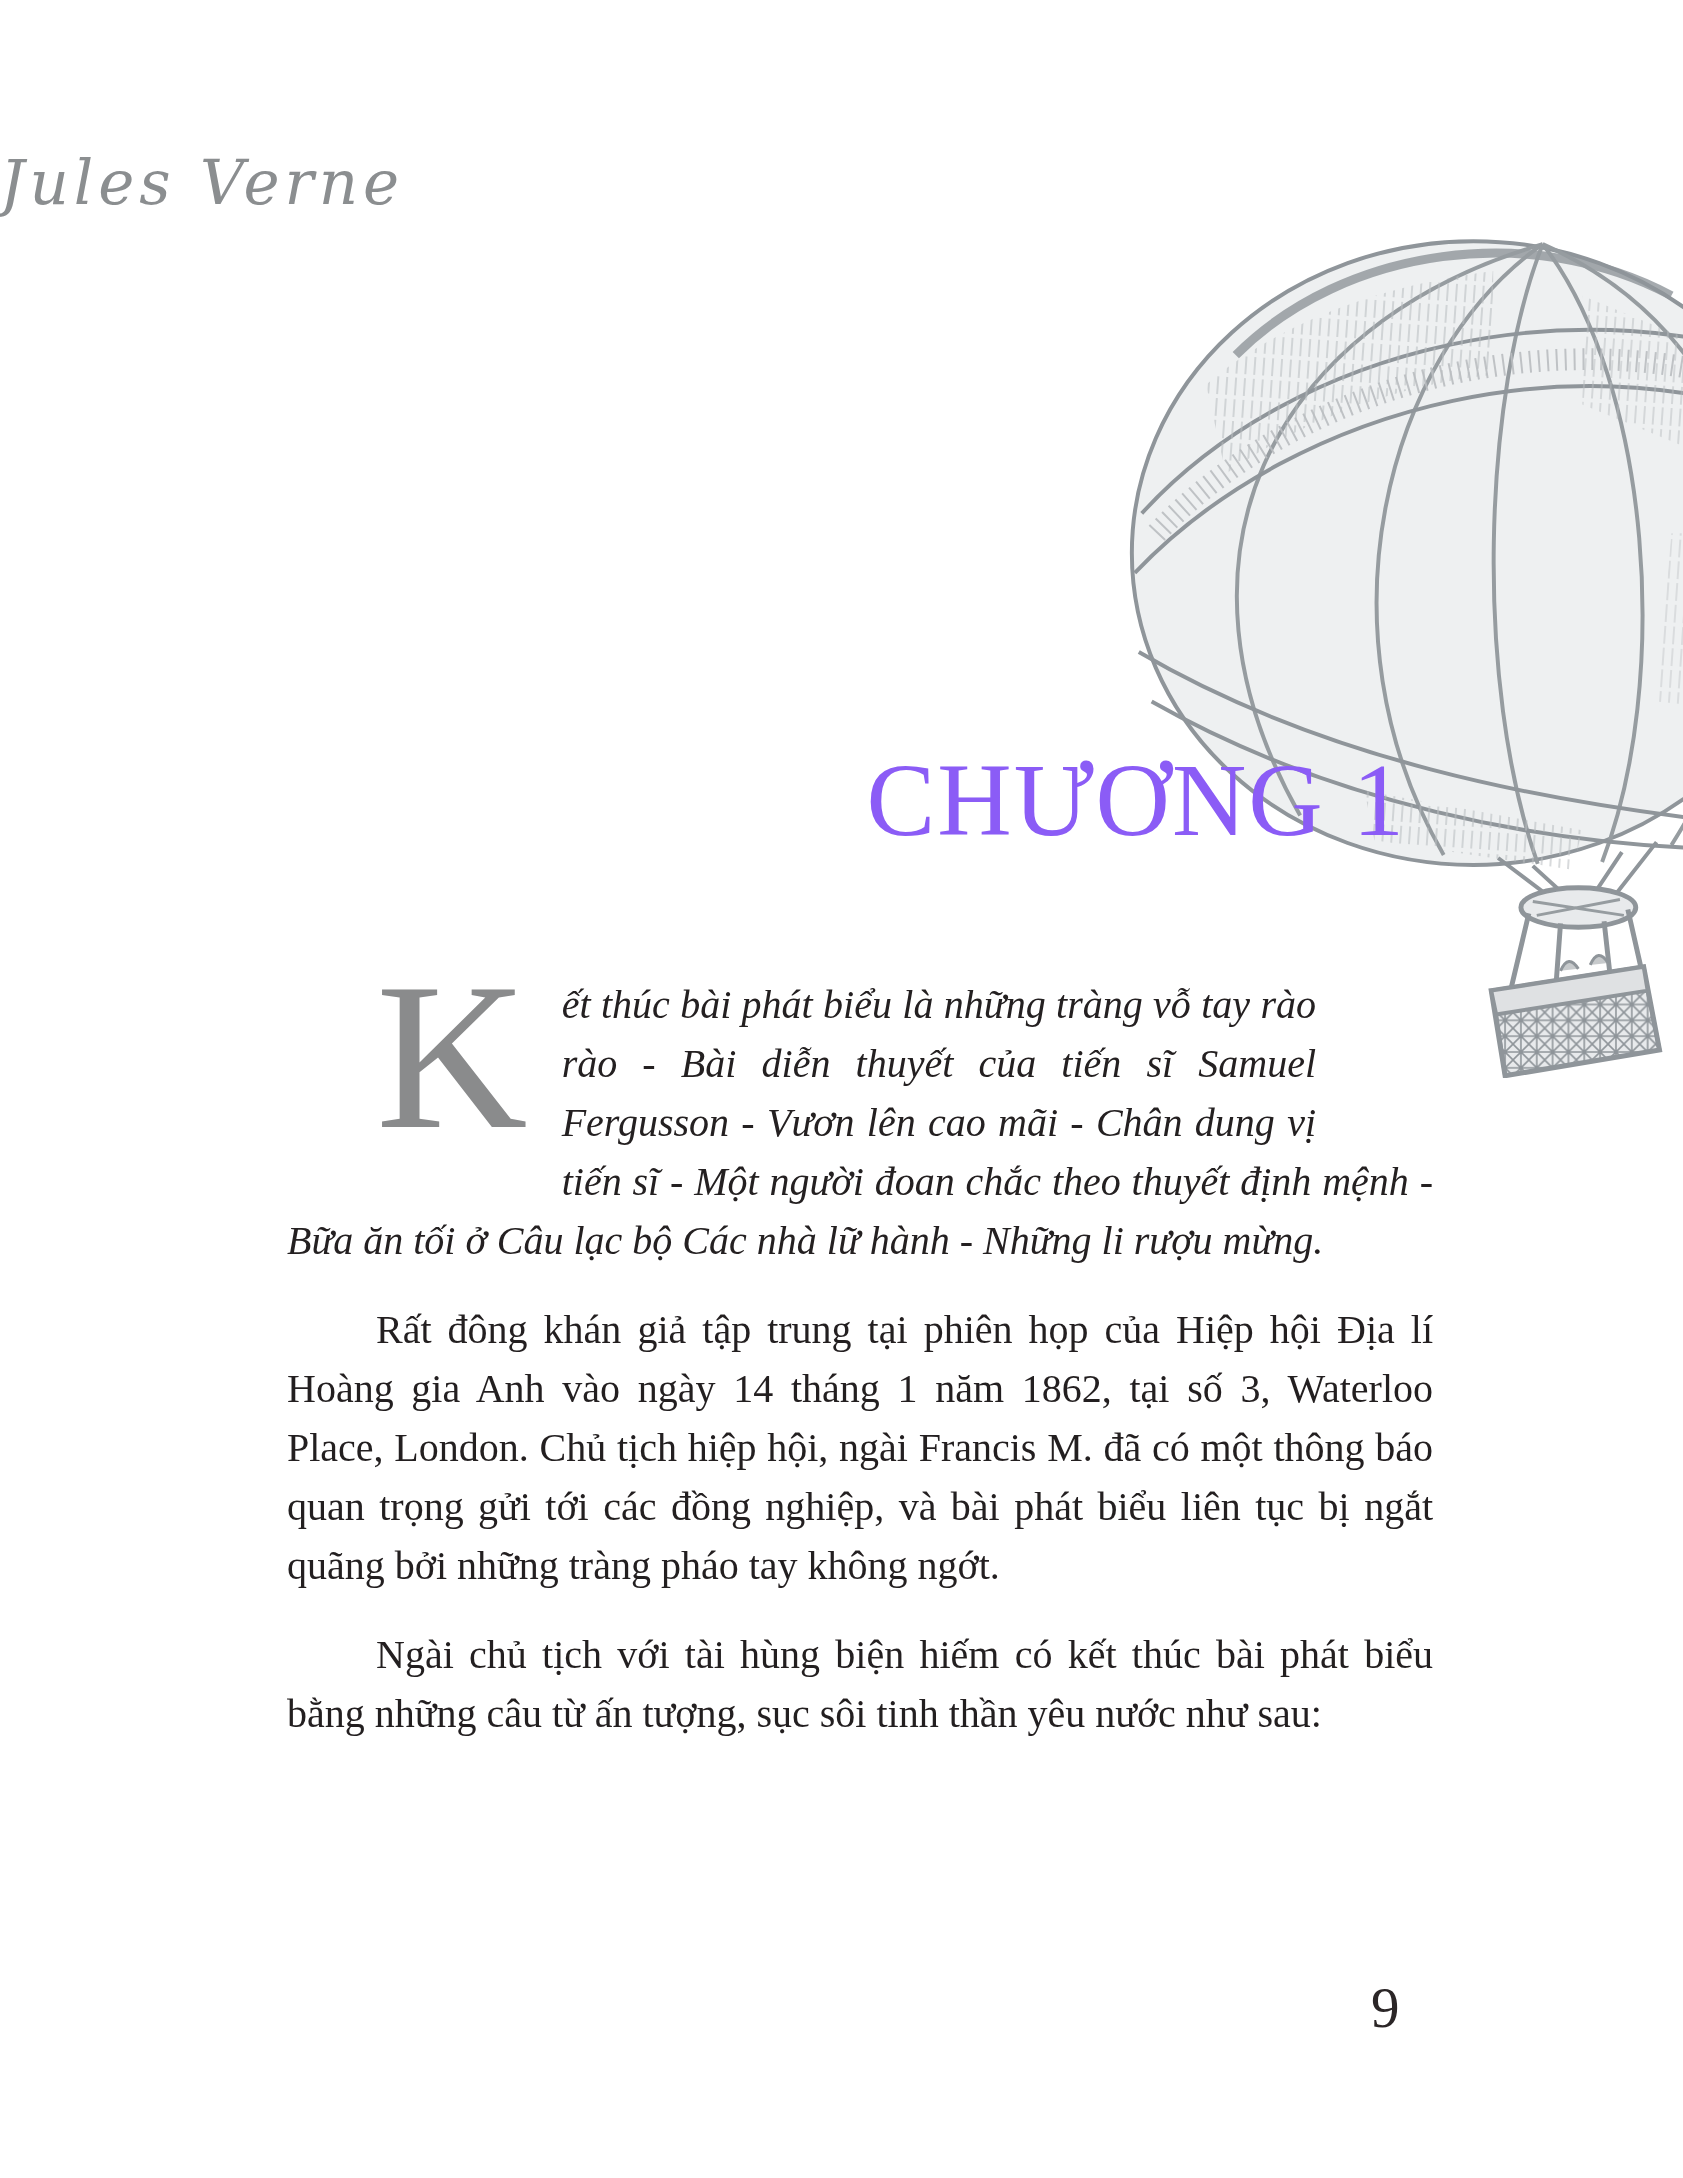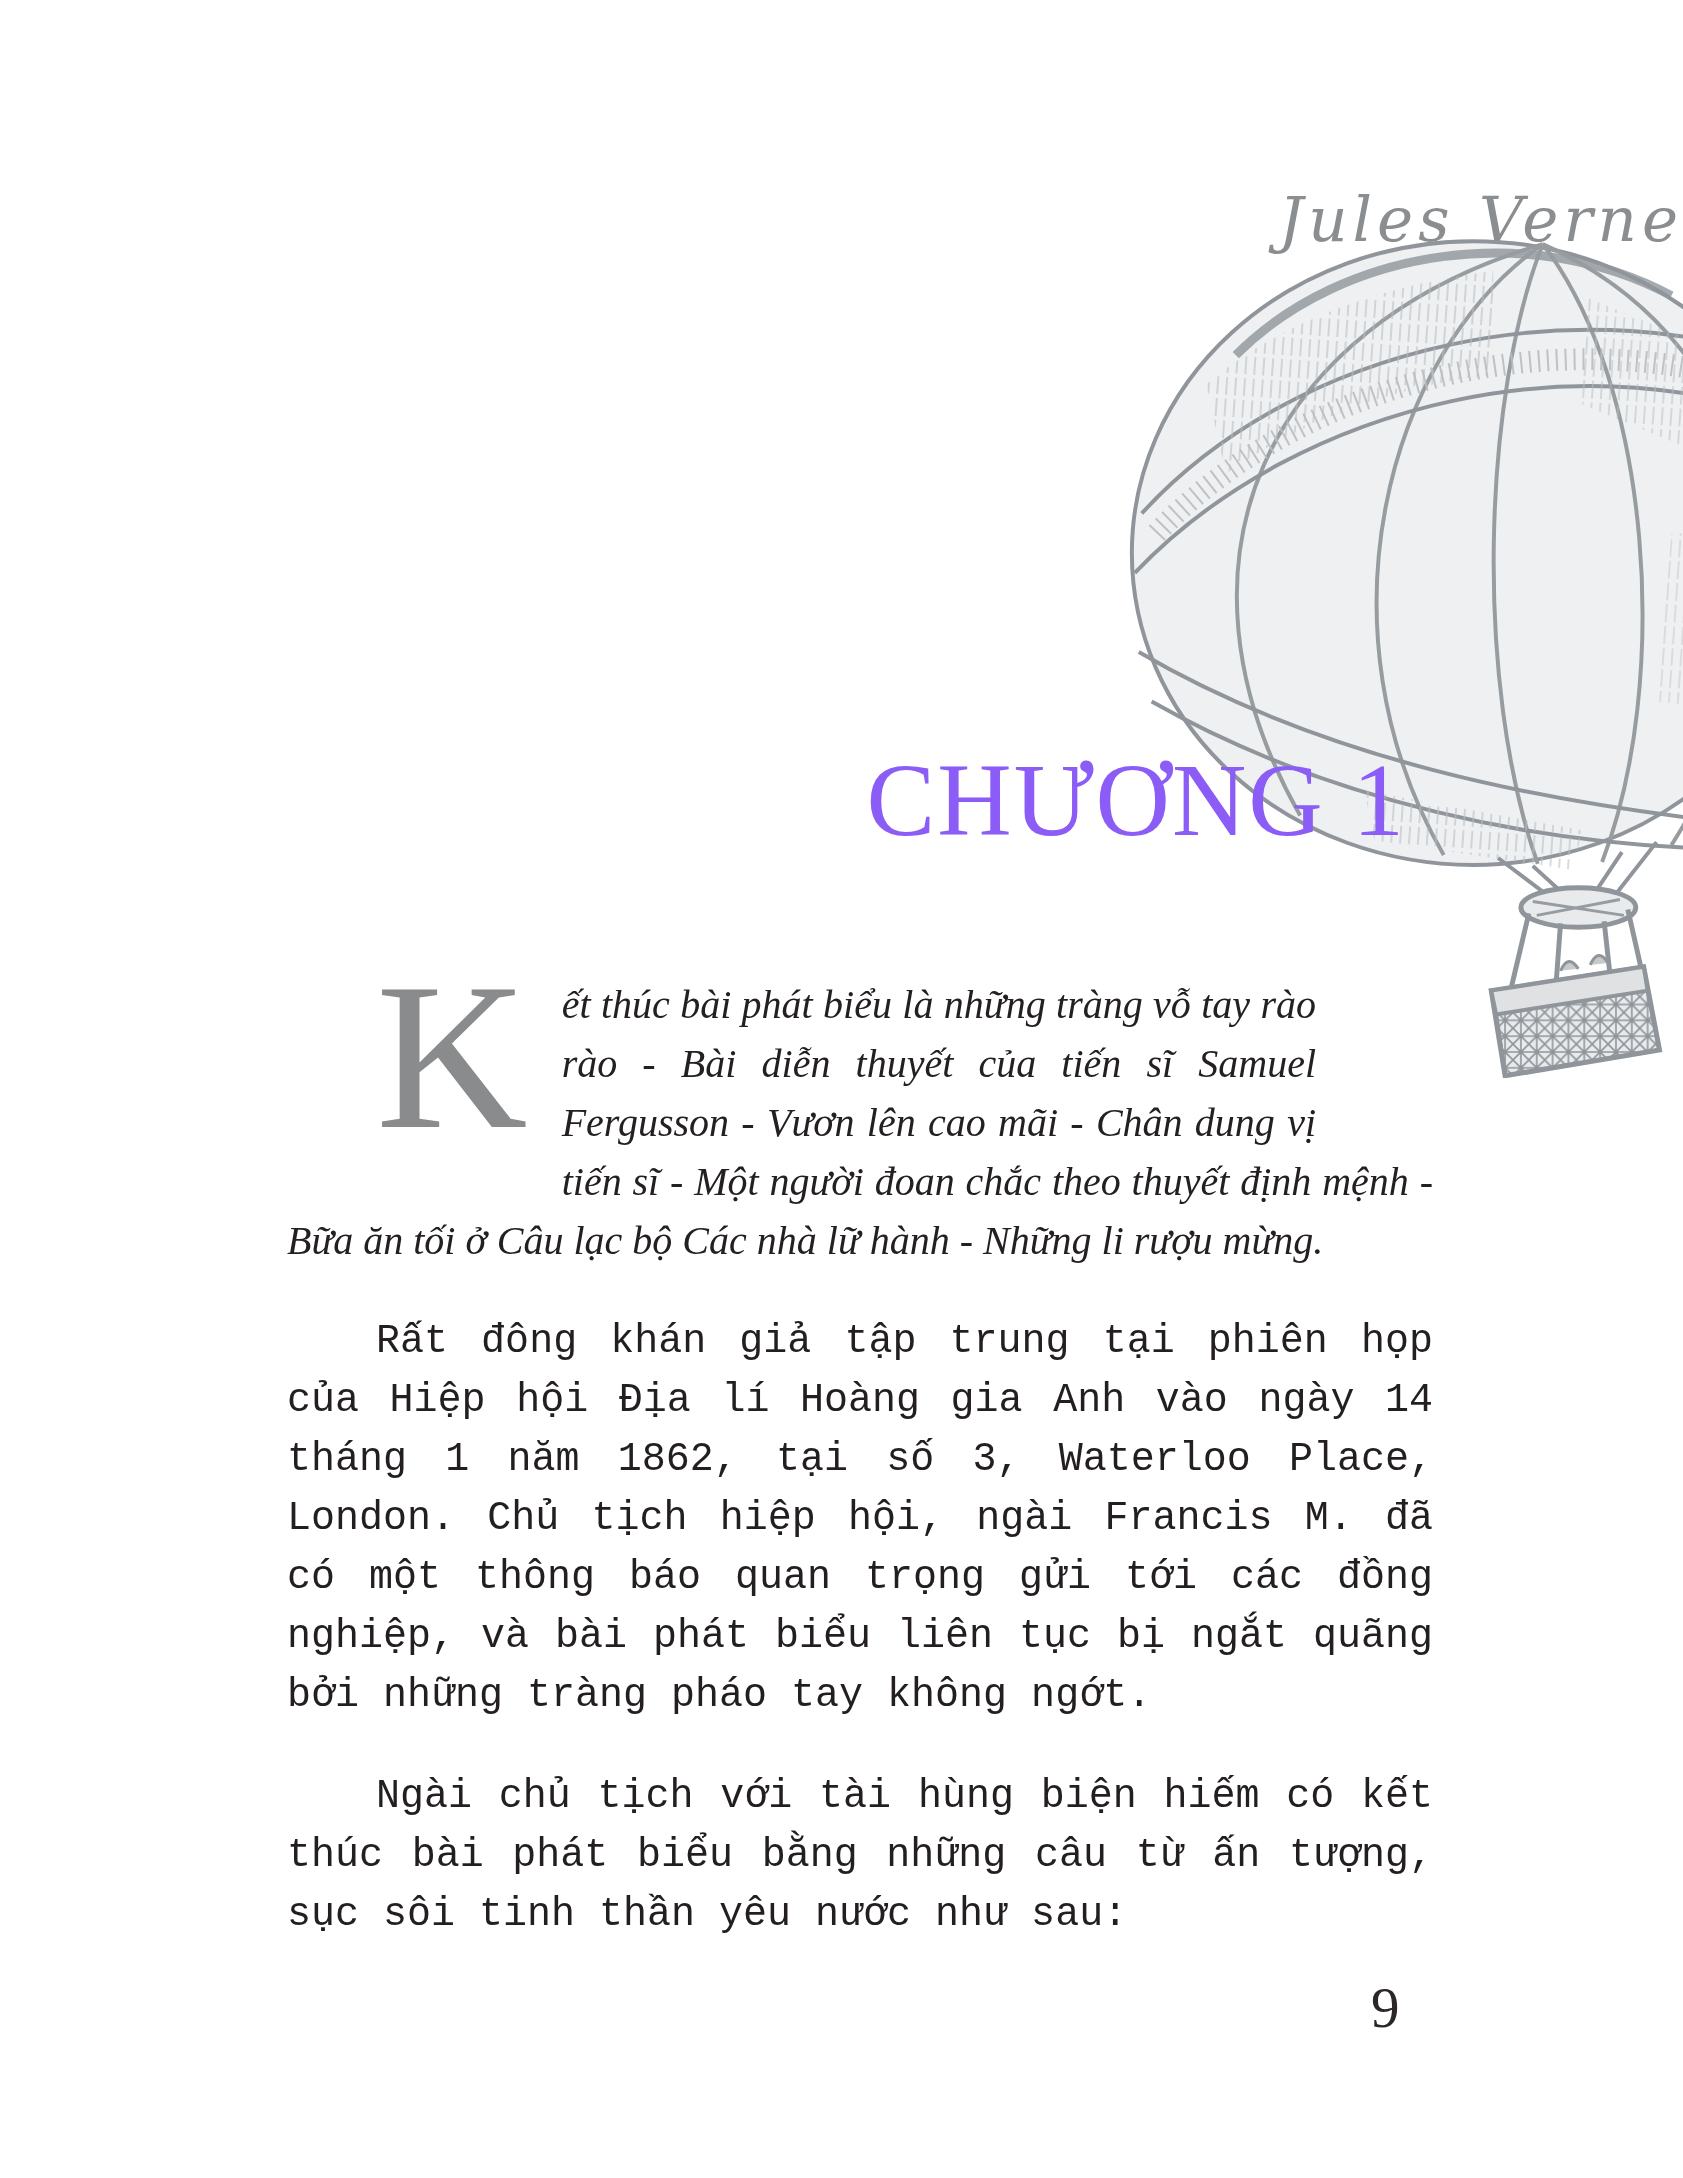--- a/index.html
+++ b/index.html
@@ -9,27 +9,26 @@
     width:1683px; height:2178px;
     background:#ffffff;
     overflow:hidden;
     font-family:"Liberation Serif", serif;
     color:#231f20;
   }
 
   
   .author-header {
     position:absolute; top:147px; left:0; width:1683px;
-    text-align:right;
+    text-align:left;
     font-family:"DejaVu Serif", serif;
     font-style:italic;
     font-size:61px;
     letter-spacing:5px;
     color:#8b8e90;
-    margin-top:37px;
   }
 
   
   .balloon-wrap { position:absolute; top:236px; left:1117px; width:693px; height:842px; }
 
   
   .chapter-title {
     position:absolute; top:741px; left:238px; width:1168px;
     text-align:right;
     font-size:103px;
@@ -52,21 +51,21 @@
   .dropcap {
     float:left;
     font-style:normal;
     font-size:210px;
     line-height:158px;
     height:176px;
     margin:2px 34px 0 89px;
     color:#8a8b8c;
   }
   .wrap-spacer { float:right; width:117px; height:176px; }
-  .para { margin-top:42px;font-family:Liberation Mono, monospace; }
+  .para { margin-top:30px; }
   .para.indent { text-indent:89px; }
   .it { font-style:italic; }
 
   
   .page-number {
     position:absolute; top:1975px; left:1371px;
     font-size:57px; color:#2b2627;
   }
 </style>
 </head>

